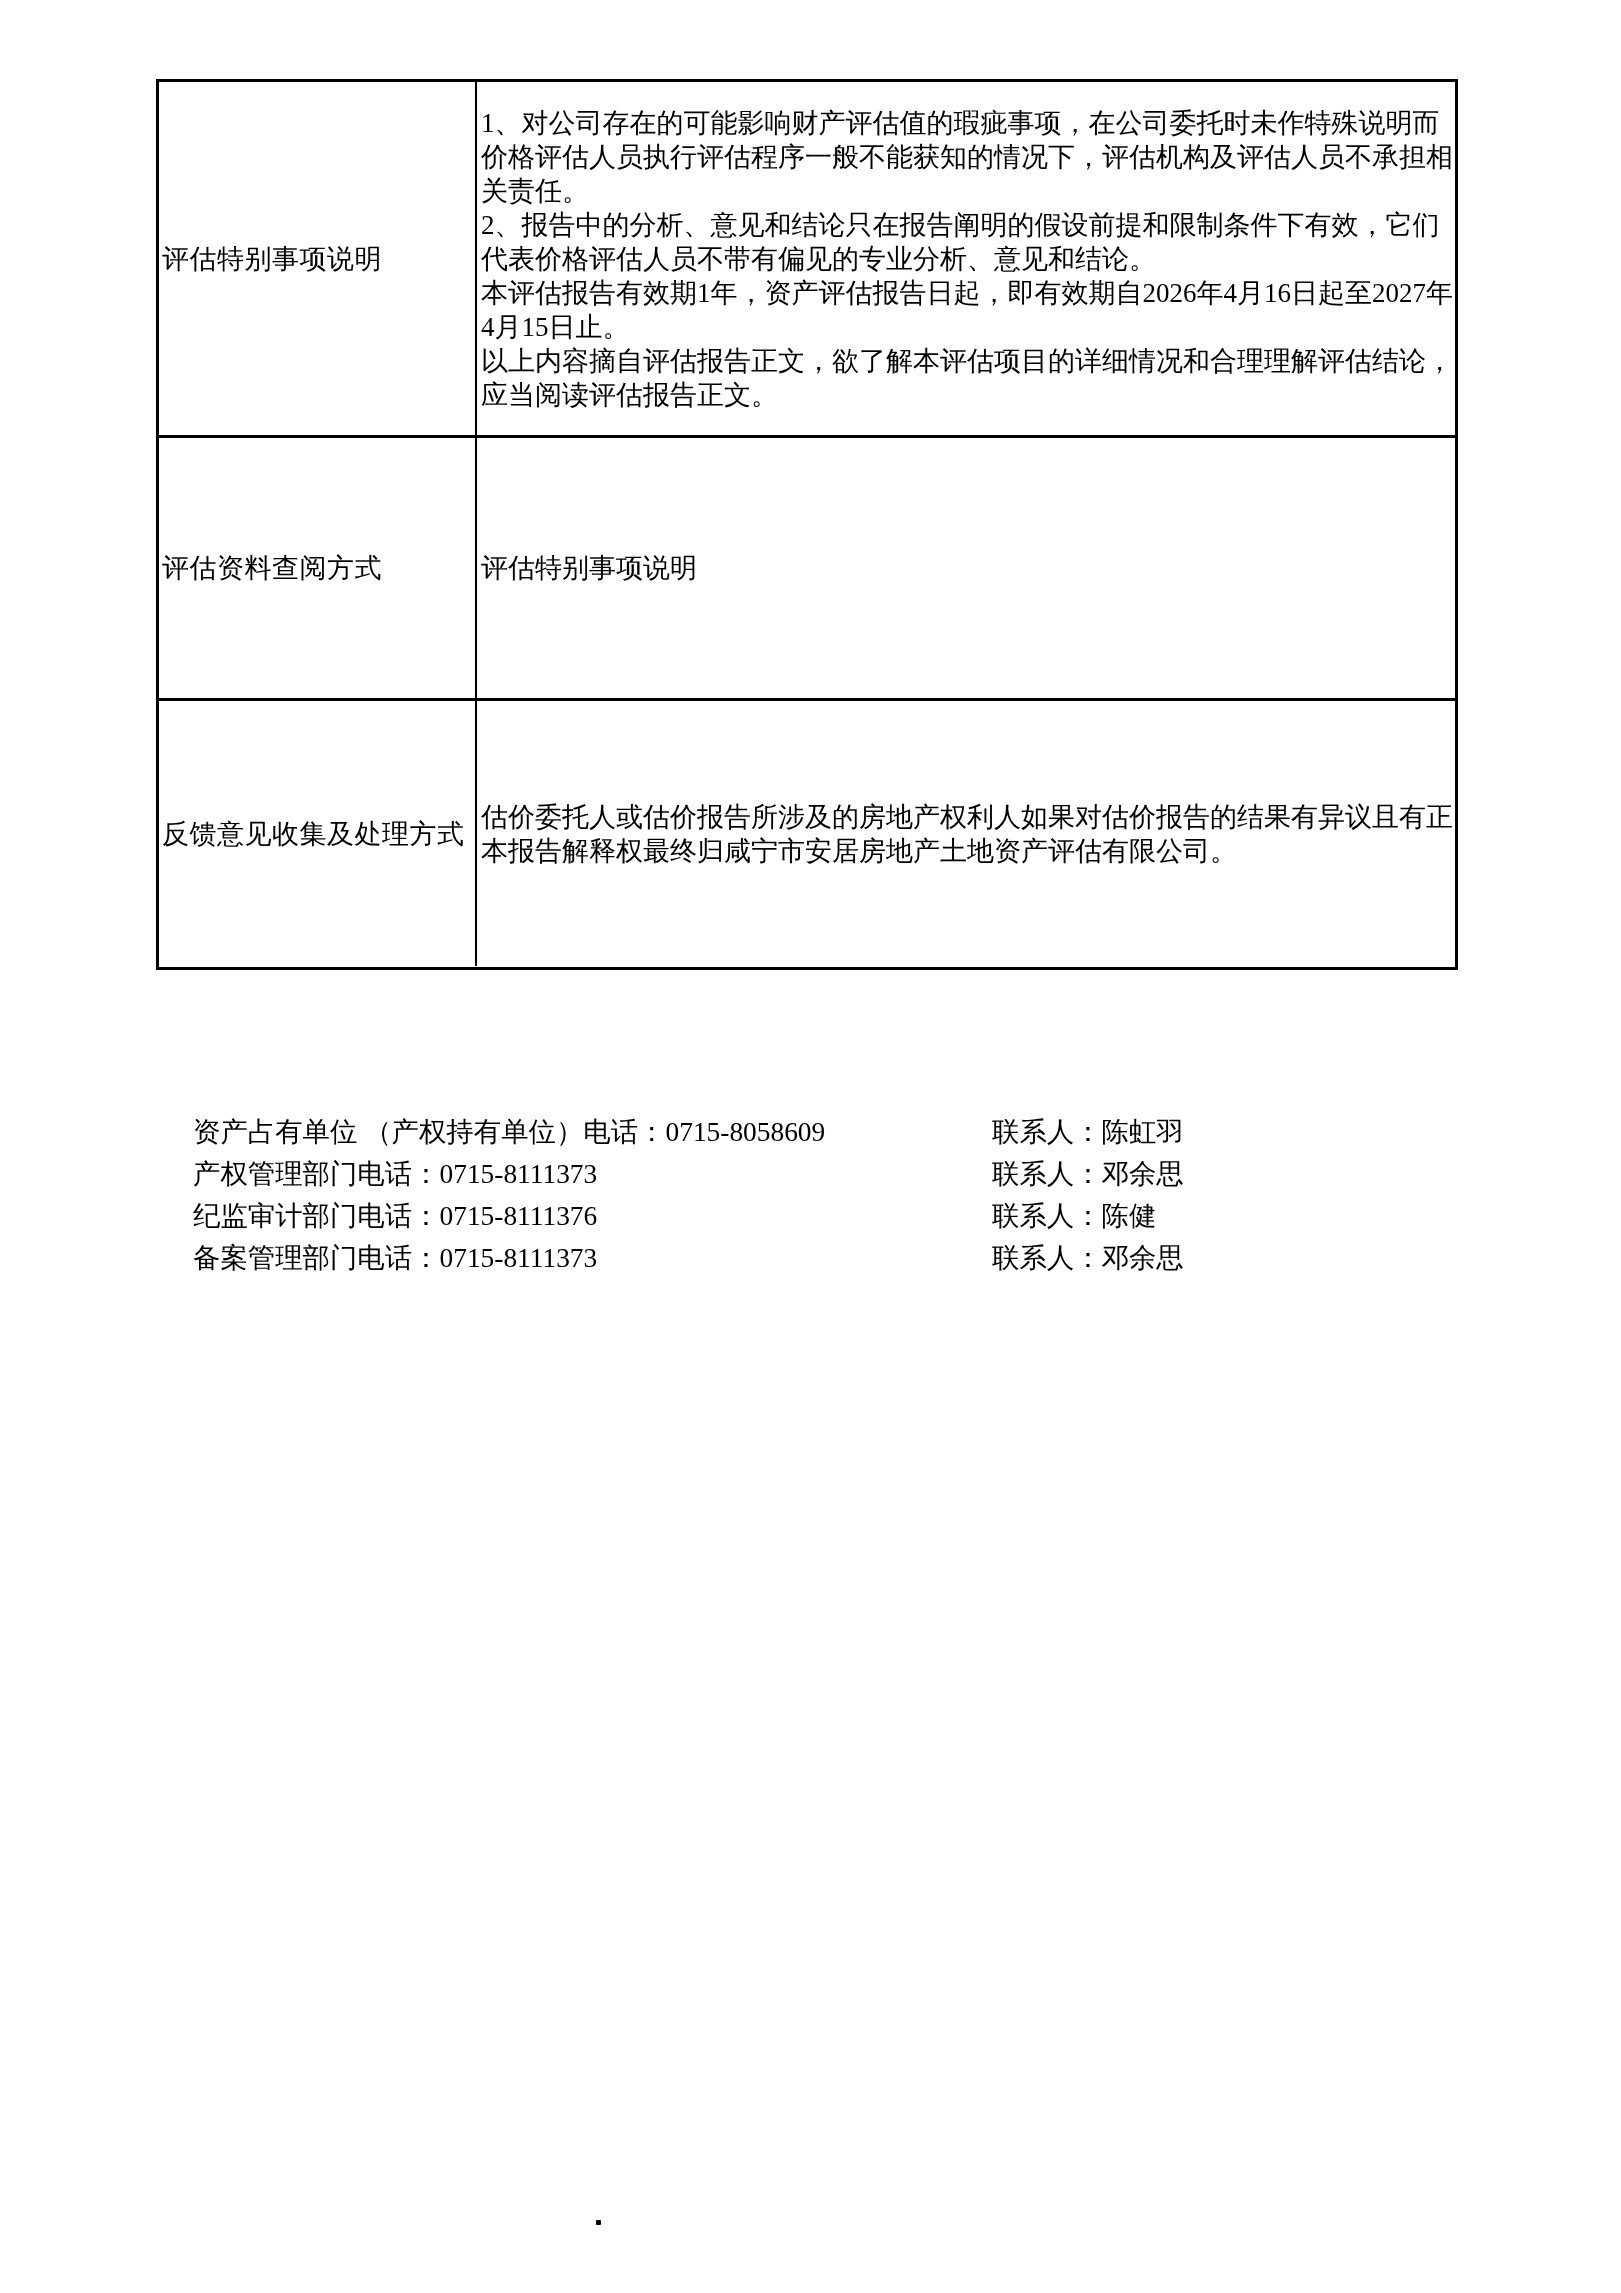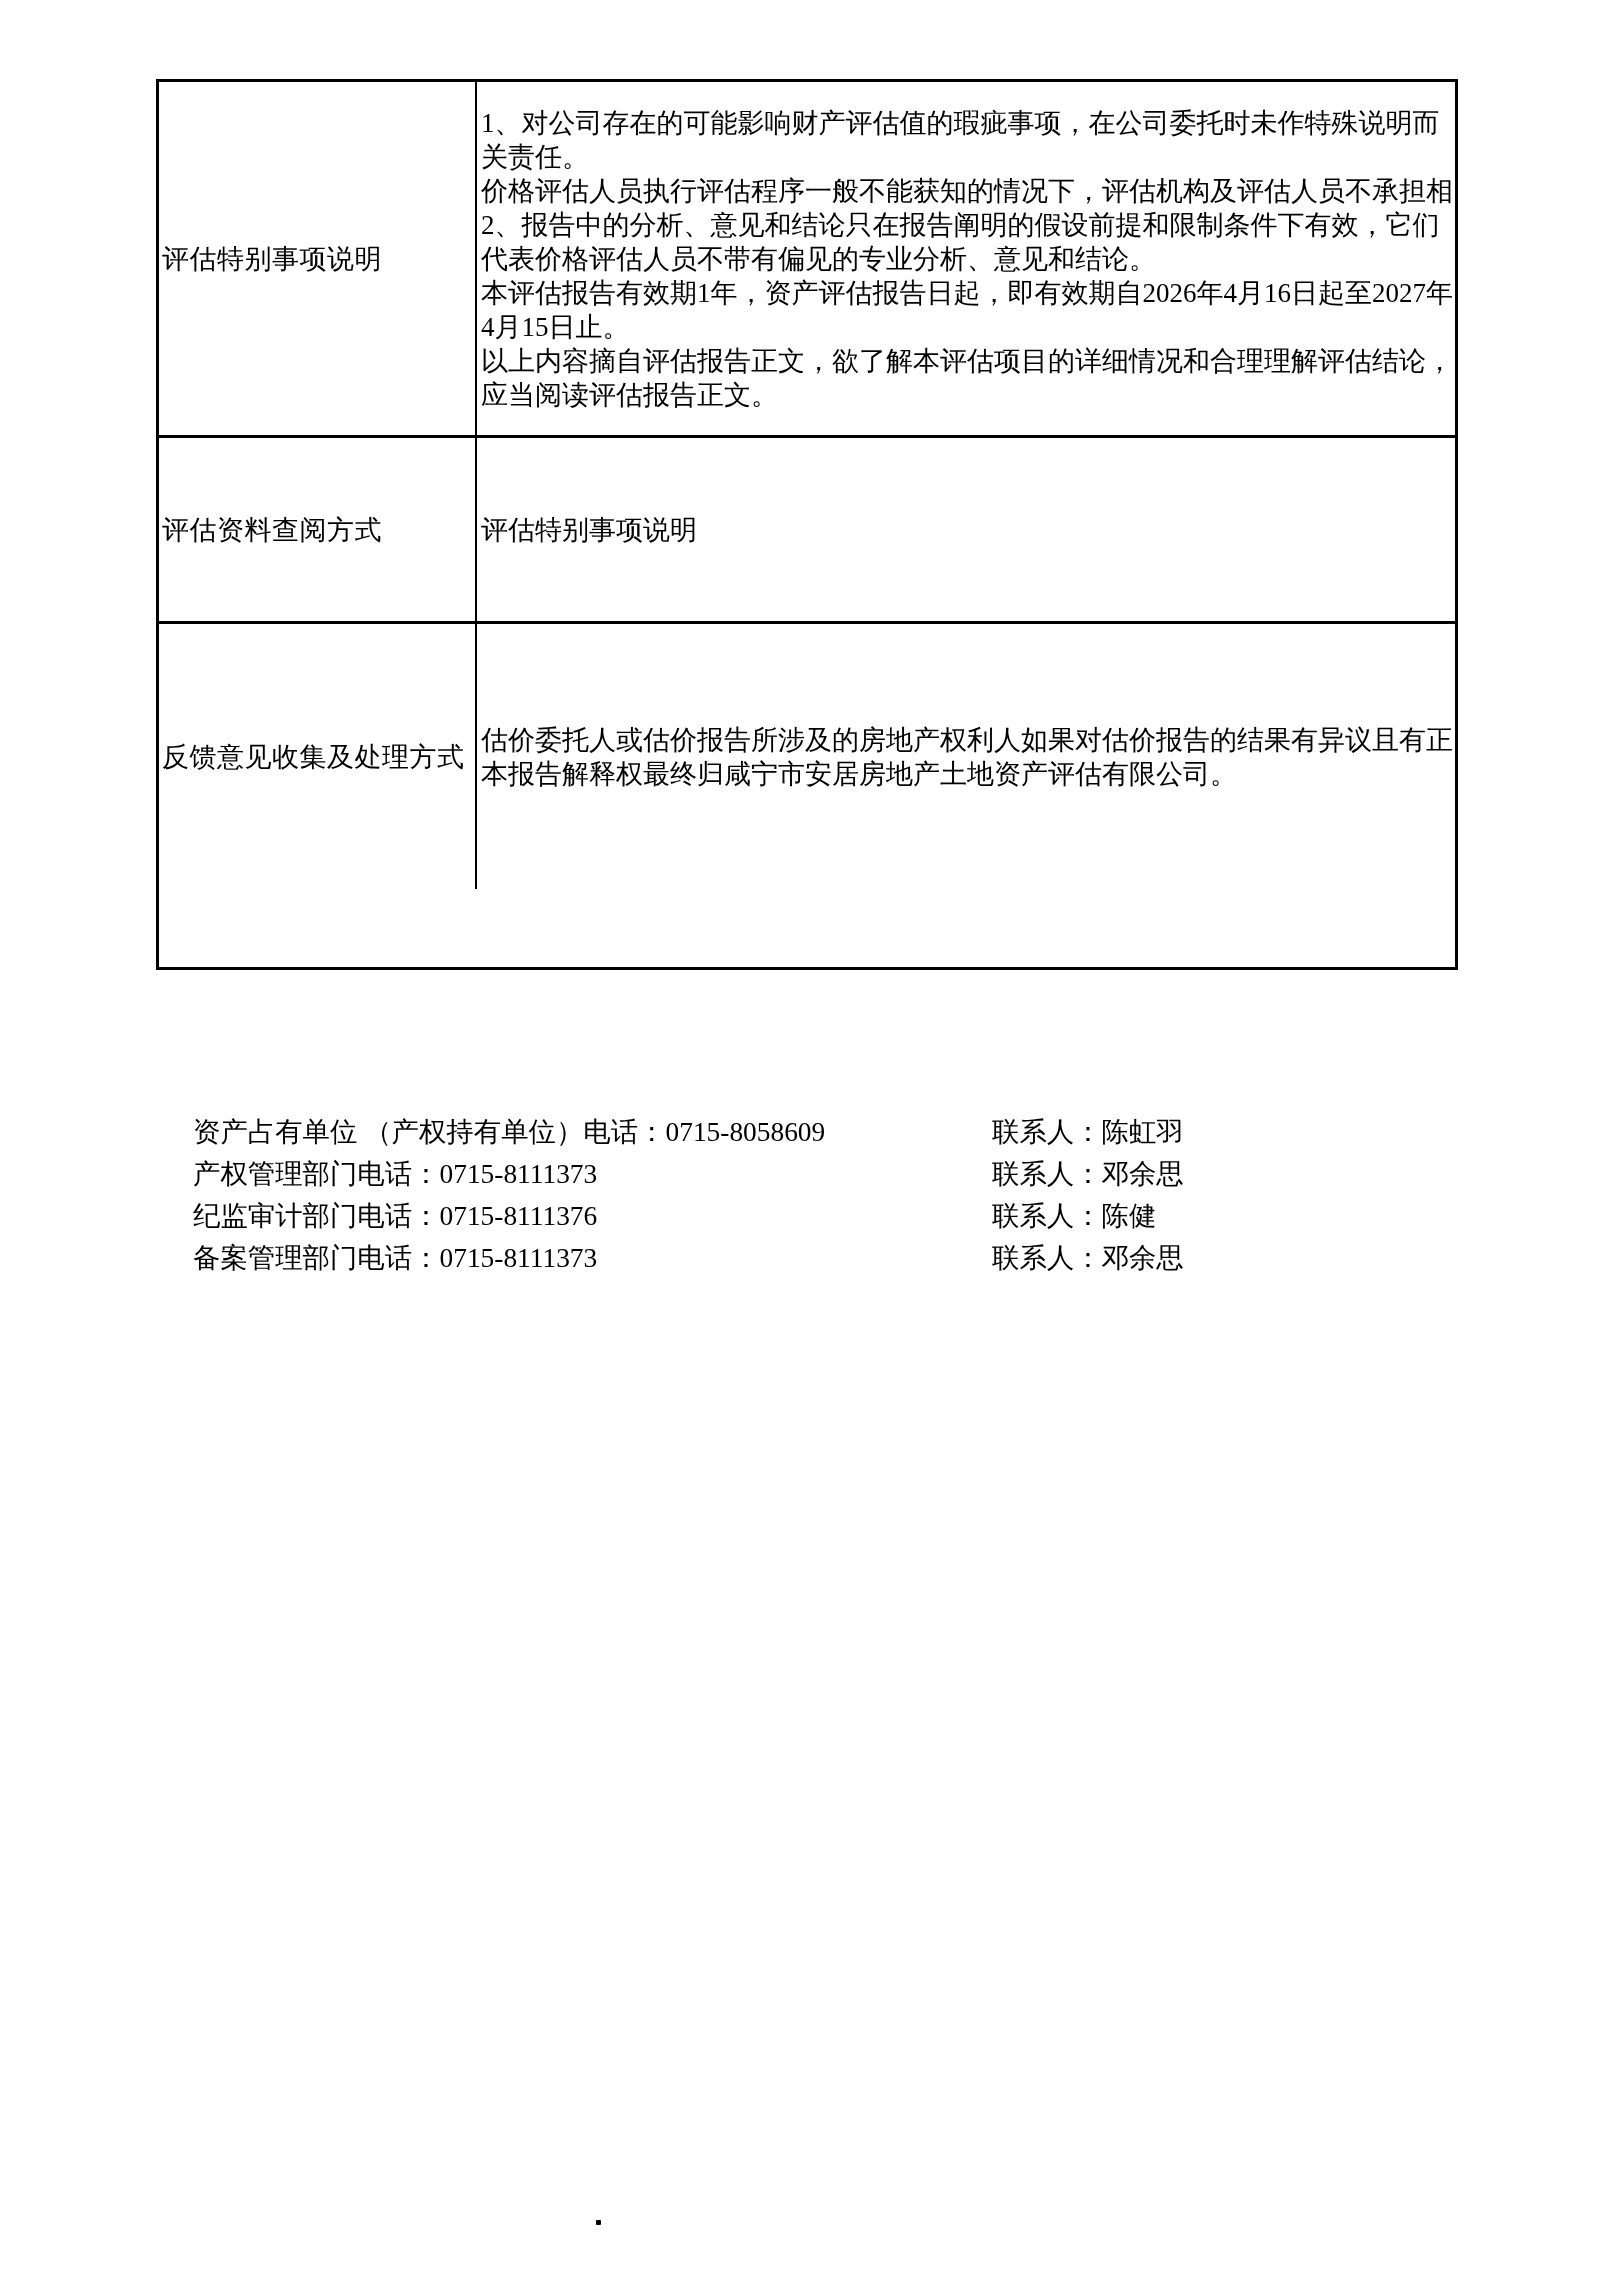--- a/index.html
+++ b/index.html
@@ -27,21 +27,21 @@
     border: 3.9px solid #000000;
     box-sizing: border-box;
     display: flex;
     flex-direction: column;
   }
   .trow {
     display: flex;
     box-sizing: border-box;
   }
   .trow-1 { height: 353px; }
-  .trow-2 { height: 186px; border-top: 3.9px solid #000000; }
+  .trow-2 { height: 263px; border-top: 3.9px solid #000000; }
   .trow-3 { height: 268px; border-top: 3.9px solid #000000; }
 
   .tlabel {
     flex: 0 0 318px;
     width: 318px;
     border-right: 2.9px solid #000000;
     box-sizing: border-box;
     display: flex;
     align-items: center;
     padding-left: 3px;
@@ -103,22 +103,22 @@
 <body>
 
 <div class="page">
 
   <div class="assessment-table">
 
     <div class="trow trow-1">
       <div class="tlabel">评估特别事项说明</div>
       <div class="tcontent">
         <div class="content-line">1、对公司存在的可能影响财产评估值的瑕疵事项，在公司委托时未作特殊说明而</div>
+        <div class="content-line">价格评估人员执行评估程序一般不能获知的情况下，评估机构及评估人员不承担相</div>
         <div class="content-line">关责任。</div>
-        <div class="content-line">价格评估人员执行评估程序一般不能获知的情况下，评估机构及评估人员不承担相</div>
         <div class="content-line">2、报告中的分析、意见和结论只在报告阐明的假设前提和限制条件下有效，它们</div>
         <div class="content-line">代表价格评估人员不带有偏见的专业分析、意见和结论。</div>
         <div class="content-line">本评估报告有效期1年，资产评估报告日起，即有效期自2026年4月16日起至2027年</div>
         <div class="content-line">4月15日止。</div>
         <div class="content-line">以上内容摘自评估报告正文，欲了解本评估项目的详细情况和合理理解评估结论，</div>
         <div class="content-line">应当阅读评估报告正文。</div>
       </div>
     </div>
 
     <div class="trow trow-2">

